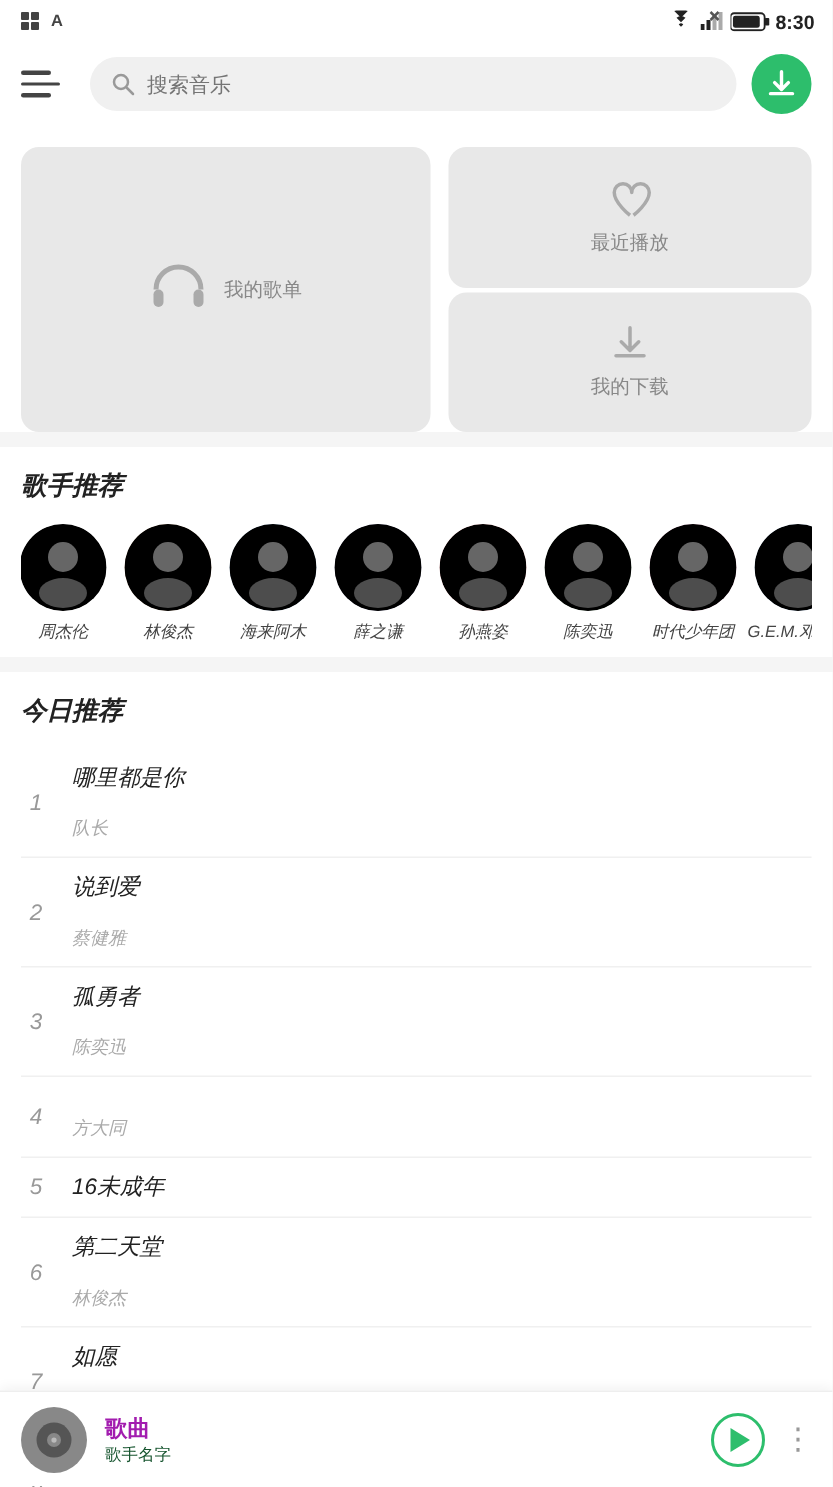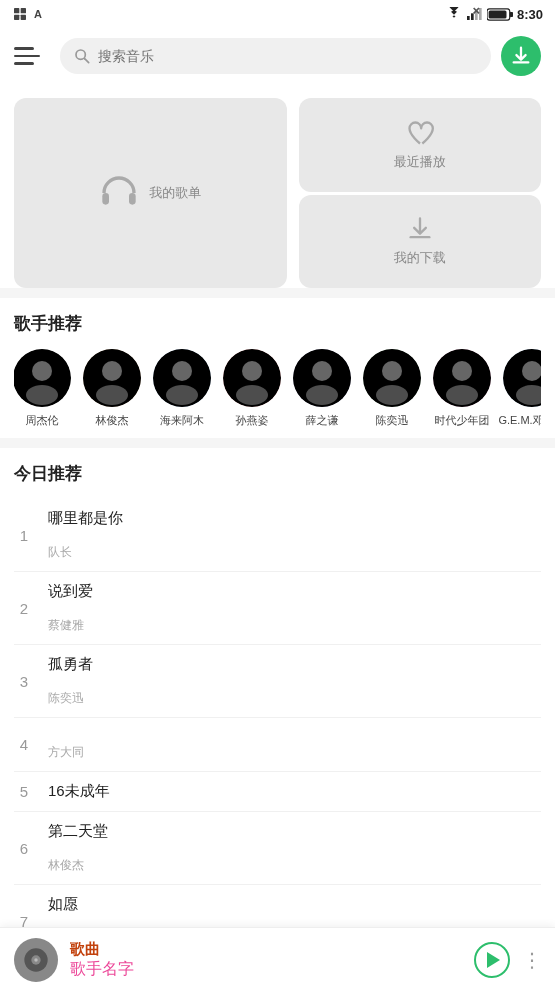--- a/index.html
+++ b/index.html
@@ -131,20 +131,21 @@
     .card-label {
       font-size: 13px;
       color: #888;
     }
 
     
     .section {
       background: #fff;
       margin-top: 10px;
       padding: 14px;
+      font-style: italic;
     }
     .section-title {
       font-size: 17px;
       font-weight: 700;
       color: #222;
       margin-bottom: 14px;
     }
 
     
     .artists-row {
@@ -245,25 +246,25 @@
       display: flex;
       align-items: center;
       justify-content: center;
     }
     .player-info {
       flex: 1;
     }
     .player-title {
       font-size: 15px;
       font-weight: 600;
-      color: #c2410c;
+      color: #a21caf;
     }
     .player-artist {
-      font-size: 16px;
-      color: #ec4899;
+      font-size: 11px;
+      color: #14532d;
     }
     .player-controls {
       display: flex;
       align-items: center;
       gap: 12px;
     }
     .play-btn {
       width: 36px;
       height: 36px;
       border: 2px solid #2dbe6c;
@@ -401,38 +402,38 @@
       <div class="artist-avatar av3">
         <svg width="58" height="58" viewBox="0 0 58 58">
           <rect width="58" height="58" rx="29" fill="currentColor"></rect>
           <circle cx="29" cy="22" r="10" fill="rgba(255,255,255,0.4)"></circle>
           <ellipse cx="29" cy="46" rx="16" ry="10" fill="rgba(255,255,255,0.3)"></ellipse>
         </svg>
       </div>
       <span class="artist-name">海来阿木</span>
     </div>
       <div class="artist-item">
+      <div class="artist-avatar av4">
+        <svg width="58" height="58" viewBox="0 0 58 58">
+          <rect width="58" height="58" rx="29" fill="currentColor"></rect>
+          <circle cx="29" cy="22" r="10" fill="rgba(255,255,255,0.4)"></circle>
+          <ellipse cx="29" cy="46" rx="16" ry="10" fill="rgba(255,255,255,0.3)"></ellipse>
+        </svg>
+      </div>
+      <span class="artist-name">薛之谦</span>
+    </div>
+      <div class="artist-item">
       <div class="artist-avatar av5">
         <svg width="58" height="58" viewBox="0 0 58 58">
           <rect width="58" height="58" rx="29" fill="currentColor"></rect>
           <circle cx="29" cy="22" r="10" fill="rgba(255,255,255,0.4)"></circle>
           <ellipse cx="29" cy="46" rx="16" ry="10" fill="rgba(255,255,255,0.3)"></ellipse>
         </svg>
       </div>
       <span class="artist-name">孙燕姿</span>
-    </div>
-      <div class="artist-item">
-      <div class="artist-avatar av4">
-        <svg width="58" height="58" viewBox="0 0 58 58">
-          <rect width="58" height="58" rx="29" fill="currentColor"></rect>
-          <circle cx="29" cy="22" r="10" fill="rgba(255,255,255,0.4)"></circle>
-          <ellipse cx="29" cy="46" rx="16" ry="10" fill="rgba(255,255,255,0.3)"></ellipse>
-        </svg>
-      </div>
-      <span class="artist-name">薛之谦</span>
     </div>
       <div class="artist-item">
       <div class="artist-avatar av6">
         <svg width="58" height="58" viewBox="0 0 58 58">
           <rect width="58" height="58" rx="29" fill="currentColor"></rect>
           <circle cx="29" cy="22" r="10" fill="rgba(255,255,255,0.4)"></circle>
           <ellipse cx="29" cy="46" rx="16" ry="10" fill="rgba(255,255,255,0.3)"></ellipse>
         </svg>
       </div>
       <span class="artist-name">陈奕迅</span>

